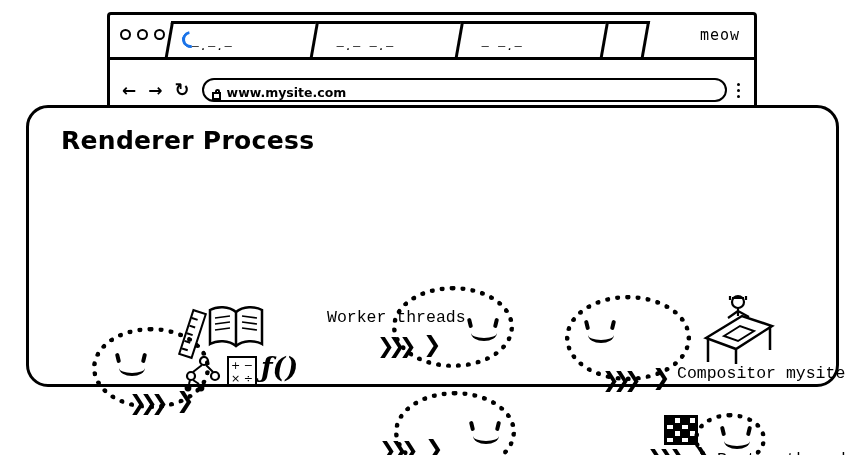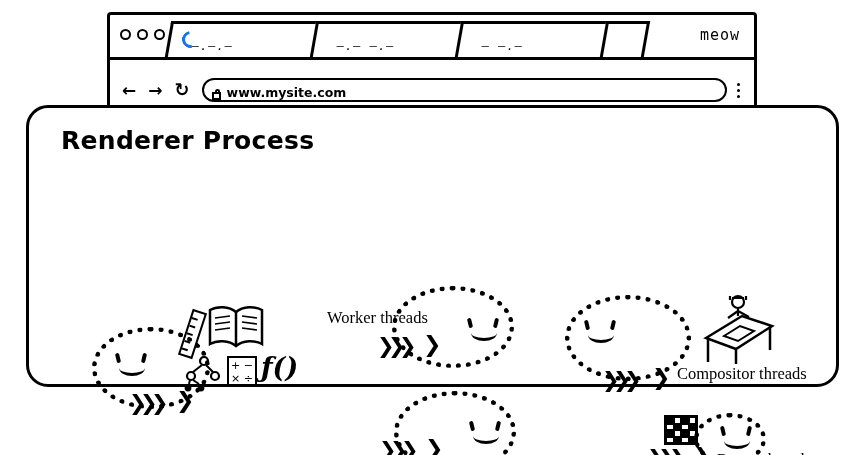--- a/index.html
+++ b/index.html
@@ -245,21 +245,21 @@
   .arrow-head {
     position: absolute;
     font-size: 22px;
     font-weight: bold;
     font-family: "DejaVu Sans", sans-serif;
     line-height: 1;
   }
   .thread-label {
     position: absolute;
     font-size: 16.5px;
-    font-family: Liberation Serif, serif;
+    font-family: Liberation Mono, monospace;
     white-space: nowrap;
   }
 
   
   #main-thread-oval { left: 63px; top: 219px; width: 118px; height: 82px; }
   #main-thread-face { left: 83px; top: 245px; }
   #main-thread-speed { left: 100px; top: 285px; }
   #main-thread-arrow { left: 147px; top: 282px; }
   #main-thread-label { left: 170px; top: 296px; font-size: 17px; }
 
@@ -472,21 +472,21 @@
     <span class="eye left"></span>
     <span class="eye right"></span>
     <span class="smile"></span>
   </div>
   <div class="speed-lines" id="compositor-speed">
     <span style="left:0;top:0;">❯</span>
     <span style="left:11px;top:0;">❯</span>
     <span style="left:22px;top:0;">❯</span>
   </div>
   <div class="arrow-head" id="compositor-arrow">❯</div>
-  <div class="thread-label" id="compositor-label">Compositor threads</div>
+  <div class="thread-label" id="compositor-label">Compositor mysite</div>
 
   <svg class="tool-icon" id="desk-icon" viewBox="0 0 86 70">
 
     <circle cx="44" cy="8" r="6" fill="none" stroke="#000" stroke-width="2.2"></circle>
     <path d="M38 4 L50 4 M36 6 L36 2 M52 6 L52 2" stroke="#000" stroke-width="2.2" fill="none"></path>
     <path d="M44 14 L44 22 M44 17 L34 24 M44 17 L55 23" stroke="#000" stroke-width="2.2" fill="none"></path>
 
     <path d="M12 44 L48 22 L78 32 L42 55 Z" fill="none" stroke="#000" stroke-width="2.5"></path>
 
     <path d="M30 42 L46 32 L60 37 L44 47 Z" fill="none" stroke="#000" stroke-width="2"></path>

